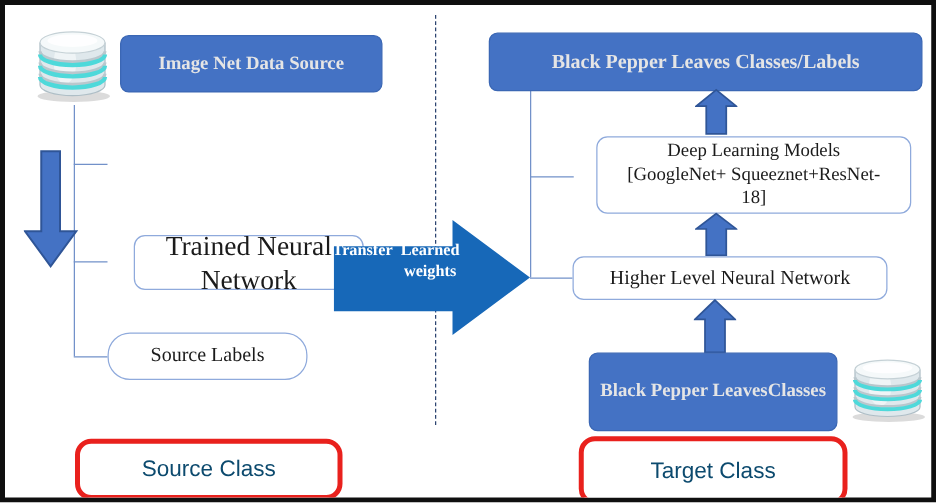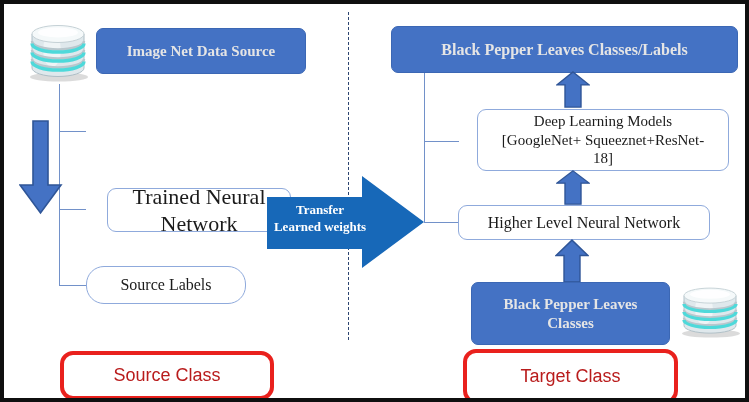--- a/index.html
+++ b/index.html
@@ -14,29 +14,29 @@
     color:#e5e5e5; font-weight:700; display:flex; align-items:center; justify-content:center;
     text-align:center; line-height:1.25;
   }
   .box-white{
     position:absolute; background:#ffffff; border:1.6px solid #8FAADC; border-radius:9px;
     color:#1b1b1b; display:flex; flex-direction:column; align-items:center; justify-content:center;
     text-align:center; line-height:1.25;
   }
   .box-red{
     position:absolute; background:#ffffff; border:4px solid #E9211D; border-radius:13px;
-    color:#b91c1c; display:flex; align-items:center; justify-content:center;
+    color:#0c4a6e; display:flex; align-items:center; justify-content:center;
     font-family:"Liberation Sans","DejaVu Sans",sans-serif; font-size:18px;
   }
   .vline{position:absolute; width:0; border-left:1.6px solid #7291C9;}
   .hline{position:absolute; height:0; border-top:1.6px solid #7291C9;}
   .divider{position:absolute; width:0; border-left:1.4px dashed #2c4470;}
   .transfer-text{
     position:absolute; color:#fff; font-weight:700; font-size:13px; line-height:1.3;
-    text-align:center; display:flex; flex-direction:column; align-items:center; justify-content:center;
+    text-align:center; display:flex; flex-direction:row; justify-content:center;
   }
 </style>
 </head>
 <body>
 
 <div class="canvas">
 
   <div class="divider" style="left:344px; top:8px; height:328px;"></div>
 
   <div class="vline" style="left:55px; top:80px; height:201px;"></div>
@@ -110,21 +110,21 @@
   </svg>
 
   <div class="box-white" style="left:454px; top:201px; width:250px; height:33px; font-size:16px;text-align:center;">
     <span>Higher Level Neural Network</span>
   </div>
 
   <svg class="abs" style="left:551px; top:235px;" width="34" height="44" viewBox="0 0 34 40" preserveAspectRatio="none">
     <polygon points="17,1 33,15 25,15 25,39 9,39 9,15 1,15" fill="#4472C4" stroke="#2F5597" stroke-width="1.4"></polygon>
   </svg>
 
-  <div class="box-blue" style="left:467px; top:278px; width:197px; height:61px; font-size:15px; flex-direction:column;">
+  <div class="box-blue" style="left:467px; top:278px; width:197px; height:61px; font-size:15px; ">
     <span>Black Pepper Leaves</span>
     <span>Classes</span>
   </div>
 
   <svg class="abs" style="left:674px; top:281px;" width="64" height="53" viewBox="0 0 64 60" preserveAspectRatio="none">
     <ellipse cx="33" cy="55" rx="29" ry="4.5" fill="#bdbdbd" opacity="0.55"></ellipse>
     <path d="M6,12 v34 a26,8.5 0 0 0 52,0 v-34" fill="#dfe8ec" stroke="#aebec6" stroke-width="1"></path>
     <ellipse cx="26" cy="28" rx="9" ry="17" fill="#ffffff" opacity="0.5"></ellipse>
     <path d="M6,19 a26,8.5 0 0 0 52,0" fill="none" stroke="#b9c7cd" stroke-width="2.5"></path>
     <path d="M6,21.5 a26,8.5 0 0 0 52,0" fill="none" stroke="#4ED9DA" stroke-width="3.4"></path>

